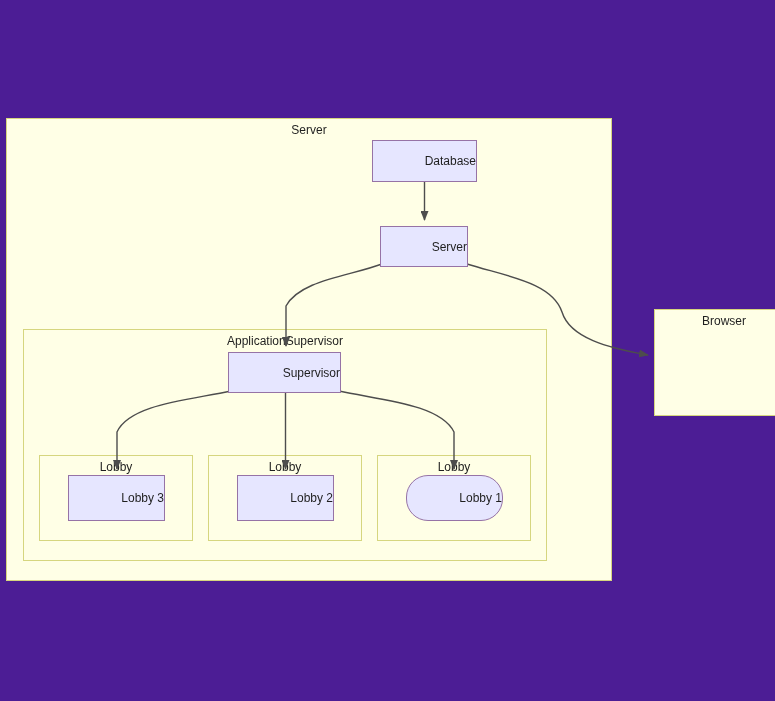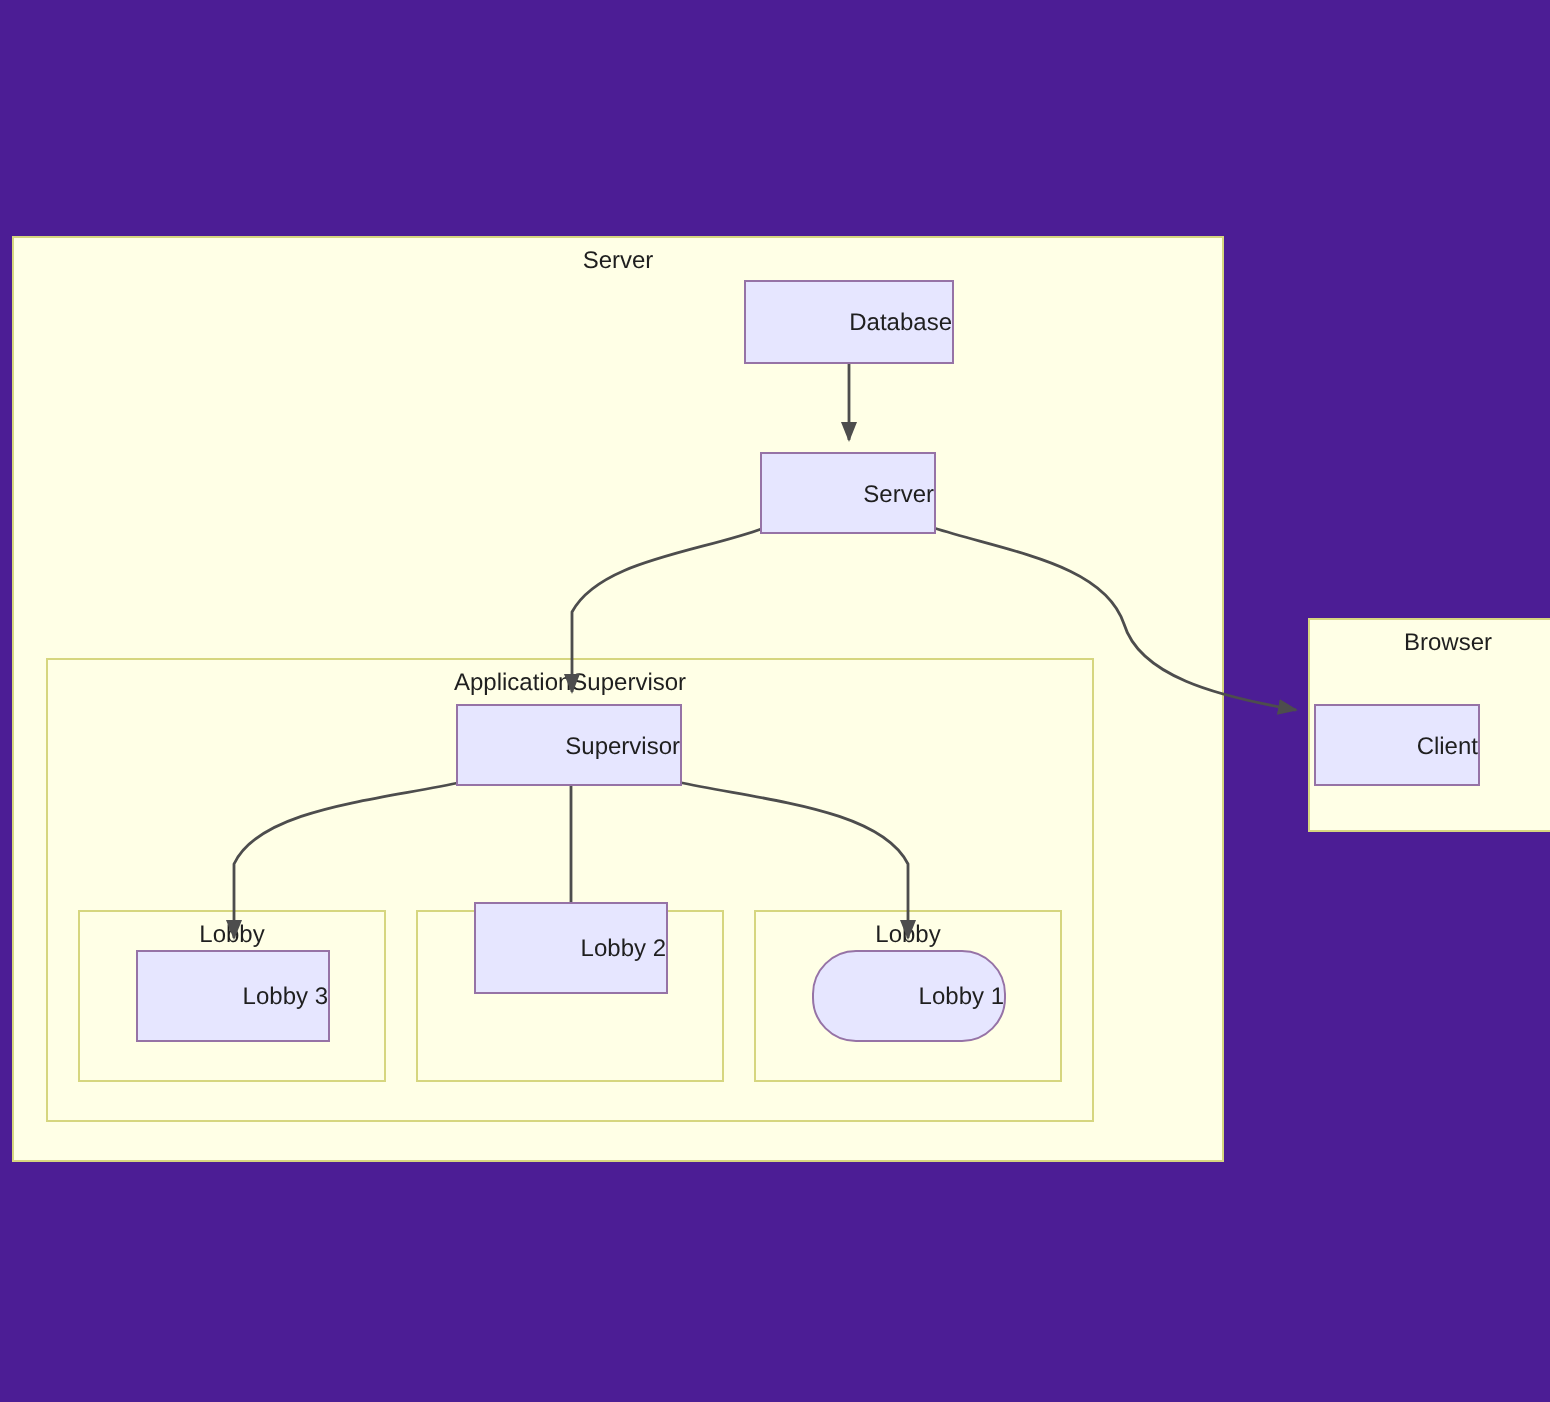--- a/index.html
+++ b/index.html
@@ -117,25 +117,22 @@
   </div>
 
   <div class="node-box" style="left:228px; top:352px; width:113px; height:41px;">
     <span>Supervisor</span>
   </div>
 
   <div class="node-box" style="left:68px; top:475px; width:97px; height:46px;">
     <span>Lobby 3</span>
   </div>
 
-  <div class="node-box" style="left:237px; top:451px; width:97px; height:46px;">
+  <div class="node-box" style="left:237px; top:475px; width:97px; height:46px;">
     <span>Lobby 2</span>
   </div>
 
   <div class="node-box" style="left:406px; top:475px; width:97px; height:46px;border-radius:22px;">
     <span>Lobby 1</span>
   </div>
 
-  <div class="node-box" style="left:657px; top:352px; width:83px; height:41px;">
-    <span>Client</span>
-  </div>
 
 </div>
 
 </body></html>

